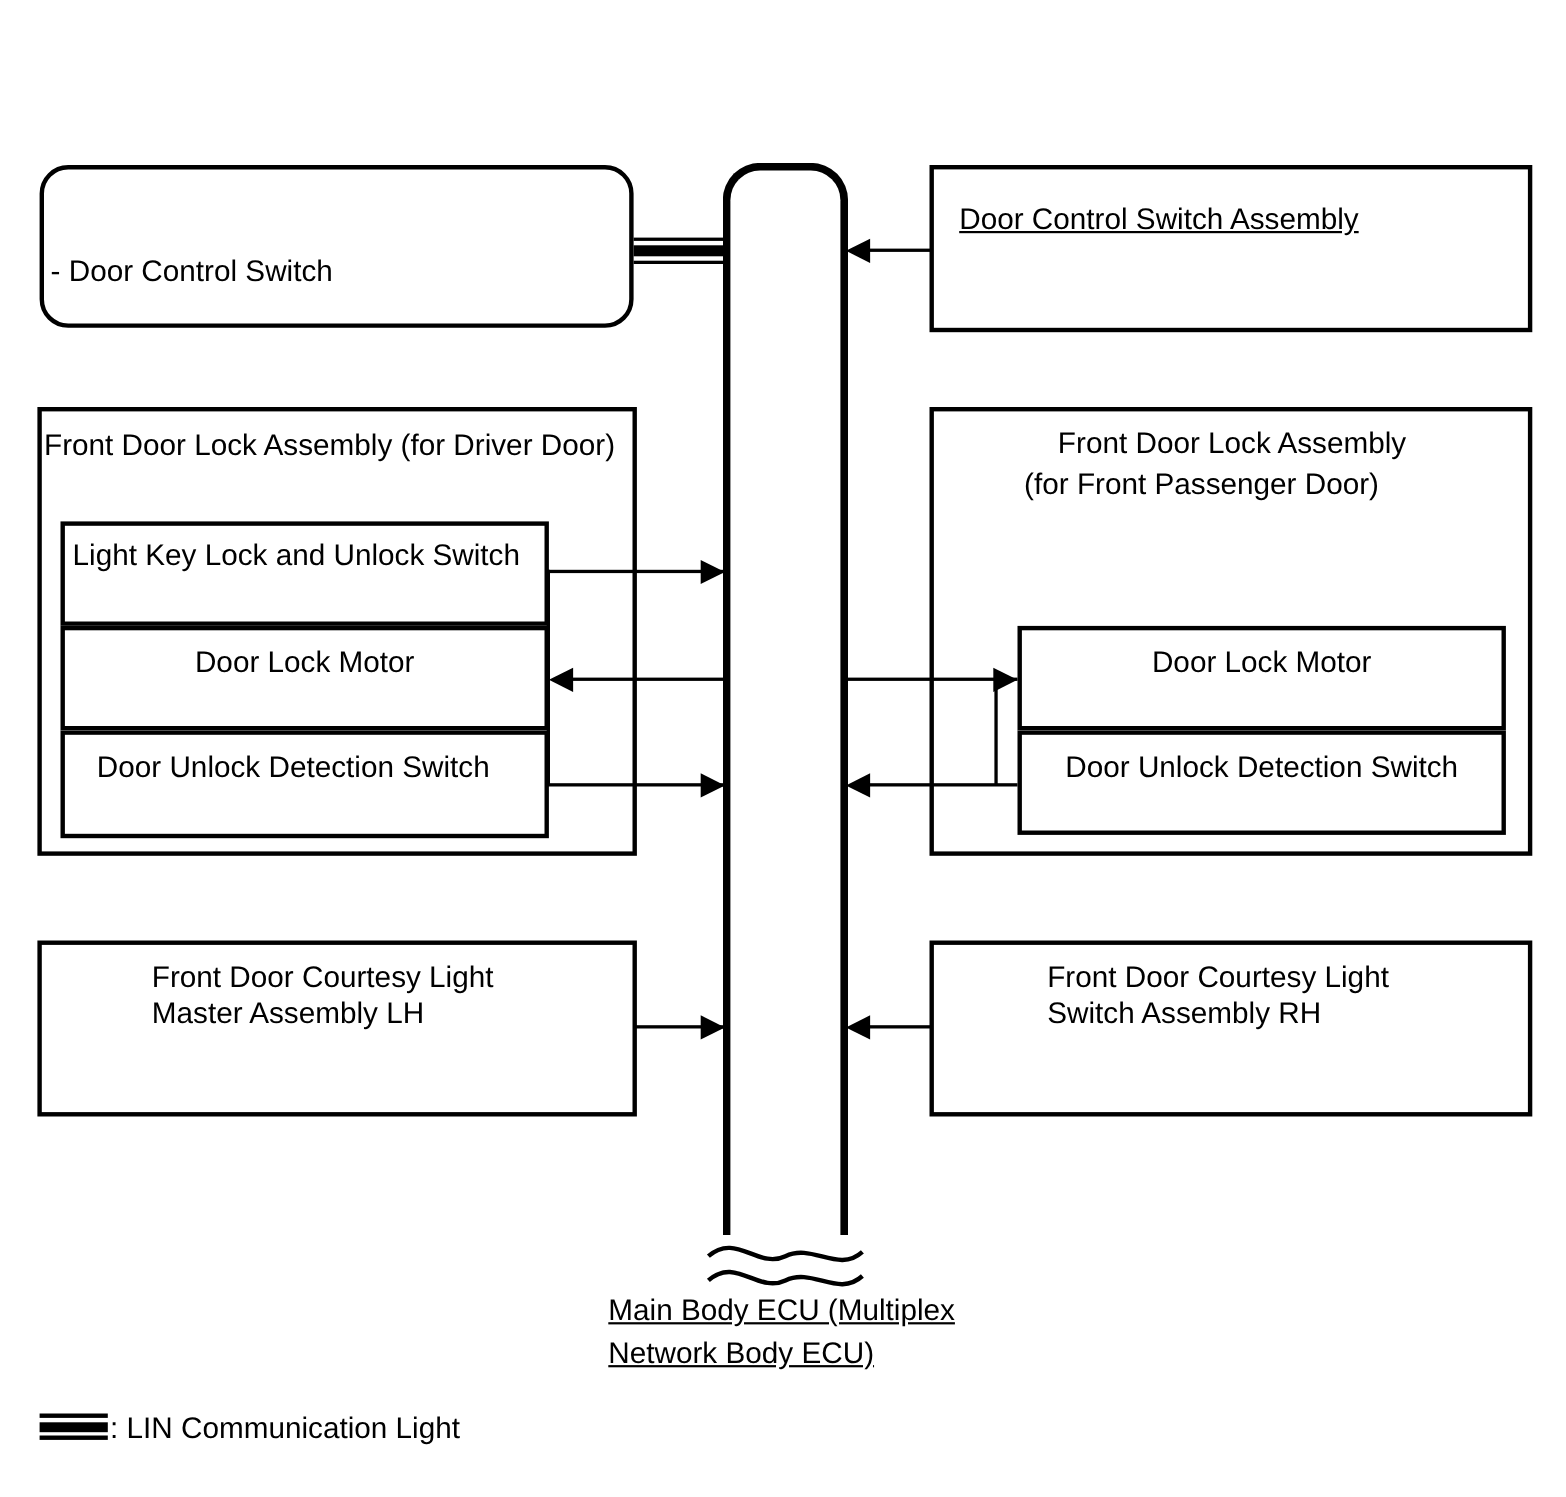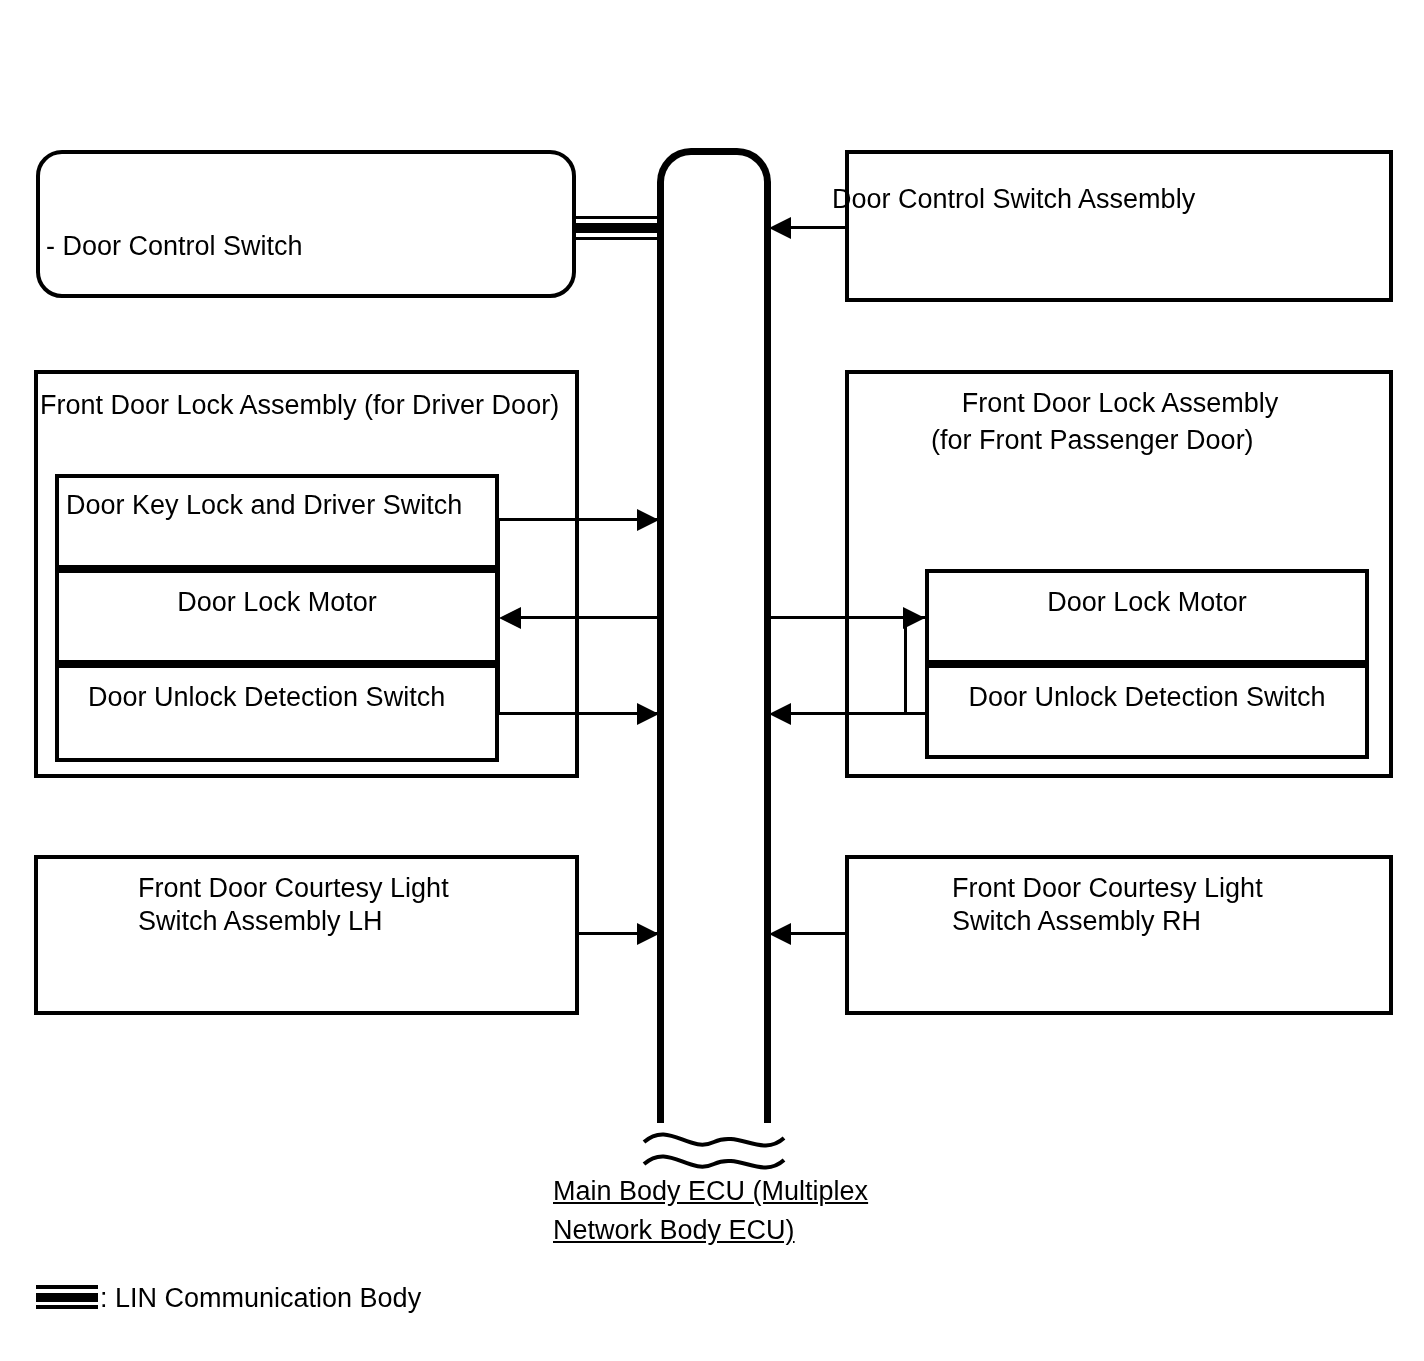--- a/index.html
+++ b/index.html
@@ -137,30 +137,30 @@
   <div class="box rounded" style="left:36px; top:150px; width:540px; height:148px;"></div>
   <div class="lbl" style="left:46px; top:227px;">- Door Control Switch</div>
 
   <div class="lin" style="left:576px; top:216px; width:84px; height:24px;">
     <div class="t1"></div>
     <div class="t2"></div>
     <div class="t3"></div>
   </div>
 
   <div class="box" style="left:845px; top:150px; width:548px; height:152px;"></div>
-  <div class="lbl" style="left:832px; top:180px;">Door Control Switch Assembly</div>
+  <div class="lbl" style="left:872px; top:180px;text-decoration:underline;">Door Control Switch Assembly</div>
 
   <div class="hline" style="left:790px; top:226px; width:56px;"></div>
   <div class="arrow-l" style="left:769px; top:217px;"></div>
 
   <div class="box" style="left:34px; top:370px; width:545px; height:408px;"></div>
   <div class="lbl" style="left:40px; top:386px;">Front Door Lock Assembly (for Driver Door)</div>
 
   <div class="box-inner" style="left:55px; top:474px; width:444px; height:95px;"></div>
-  <div class="lbl" style="left:66px; top:486px;">Door Key Lock and Driver Switch</div>
+  <div class="lbl" style="left:66px; top:486px;">Light Key Lock and Unlock Switch</div>
 
   <div class="box-inner" style="left:55px; top:569px; width:444px; height:95px;"></div>
   <div class="lbl center" style="left:55px; top:583px; width:444px;">Door Lock Motor</div>
 
   <div class="box-inner" style="left:55px; top:664px; width:444px; height:98px;"></div>
   <div class="lbl" style="left:88px; top:678px;">Door Unlock Detection Switch</div>
 
   <div class="vline" style="left:497px; top:518px; height:196px;"></div>
 
   <div class="hline" style="left:497px; top:518px; width:162px;"></div>
@@ -185,30 +185,30 @@
   <div class="vline" style="left:904px; top:616px; height:98px;"></div>
 
   <div class="hline" style="left:769px; top:616px; width:156px;"></div>
   <div class="arrow-r" style="left:903px; top:607px;"></div>
 
   <div class="hline" style="left:790px; top:712px; width:135px;"></div>
   <div class="arrow-l" style="left:769px; top:703px;"></div>
 
   <div class="box" style="left:34px; top:855px; width:545px; height:160px;"></div>
   <div class="lbl" style="left:138px; top:869px;">Front Door Courtesy Light</div>
-  <div class="lbl" style="left:138px; top:902px;">Switch Assembly LH</div>
+  <div class="lbl" style="left:138px; top:902px;">Master Assembly LH</div>
   <div class="hline" style="left:578px; top:932px; width:81px;"></div>
   <div class="arrow-r" style="left:637px; top:923px;"></div>
 
   <div class="box" style="left:845px; top:855px; width:548px; height:160px;"></div>
   <div class="lbl" style="left:952px; top:869px;">Front Door Courtesy Light</div>
   <div class="lbl" style="left:952px; top:902px;">Switch Assembly RH</div>
   <div class="hline" style="left:790px; top:932px; width:56px;"></div>
   <div class="arrow-l" style="left:769px; top:923px;"></div>
 
   <div class="legend-swatch" style="left:36px; top:1285px;">
     <div class="s1"></div>
     <div class="s2"></div>
     <div class="s3"></div>
   </div>
-  <div class="legend-text" style="left:100px; top:1283px;">: LIN Communication Body</div>
+  <div class="legend-text" style="left:100px; top:1283px;">: LIN Communication Light</div>
 
 </div>
 
 </body></html>

